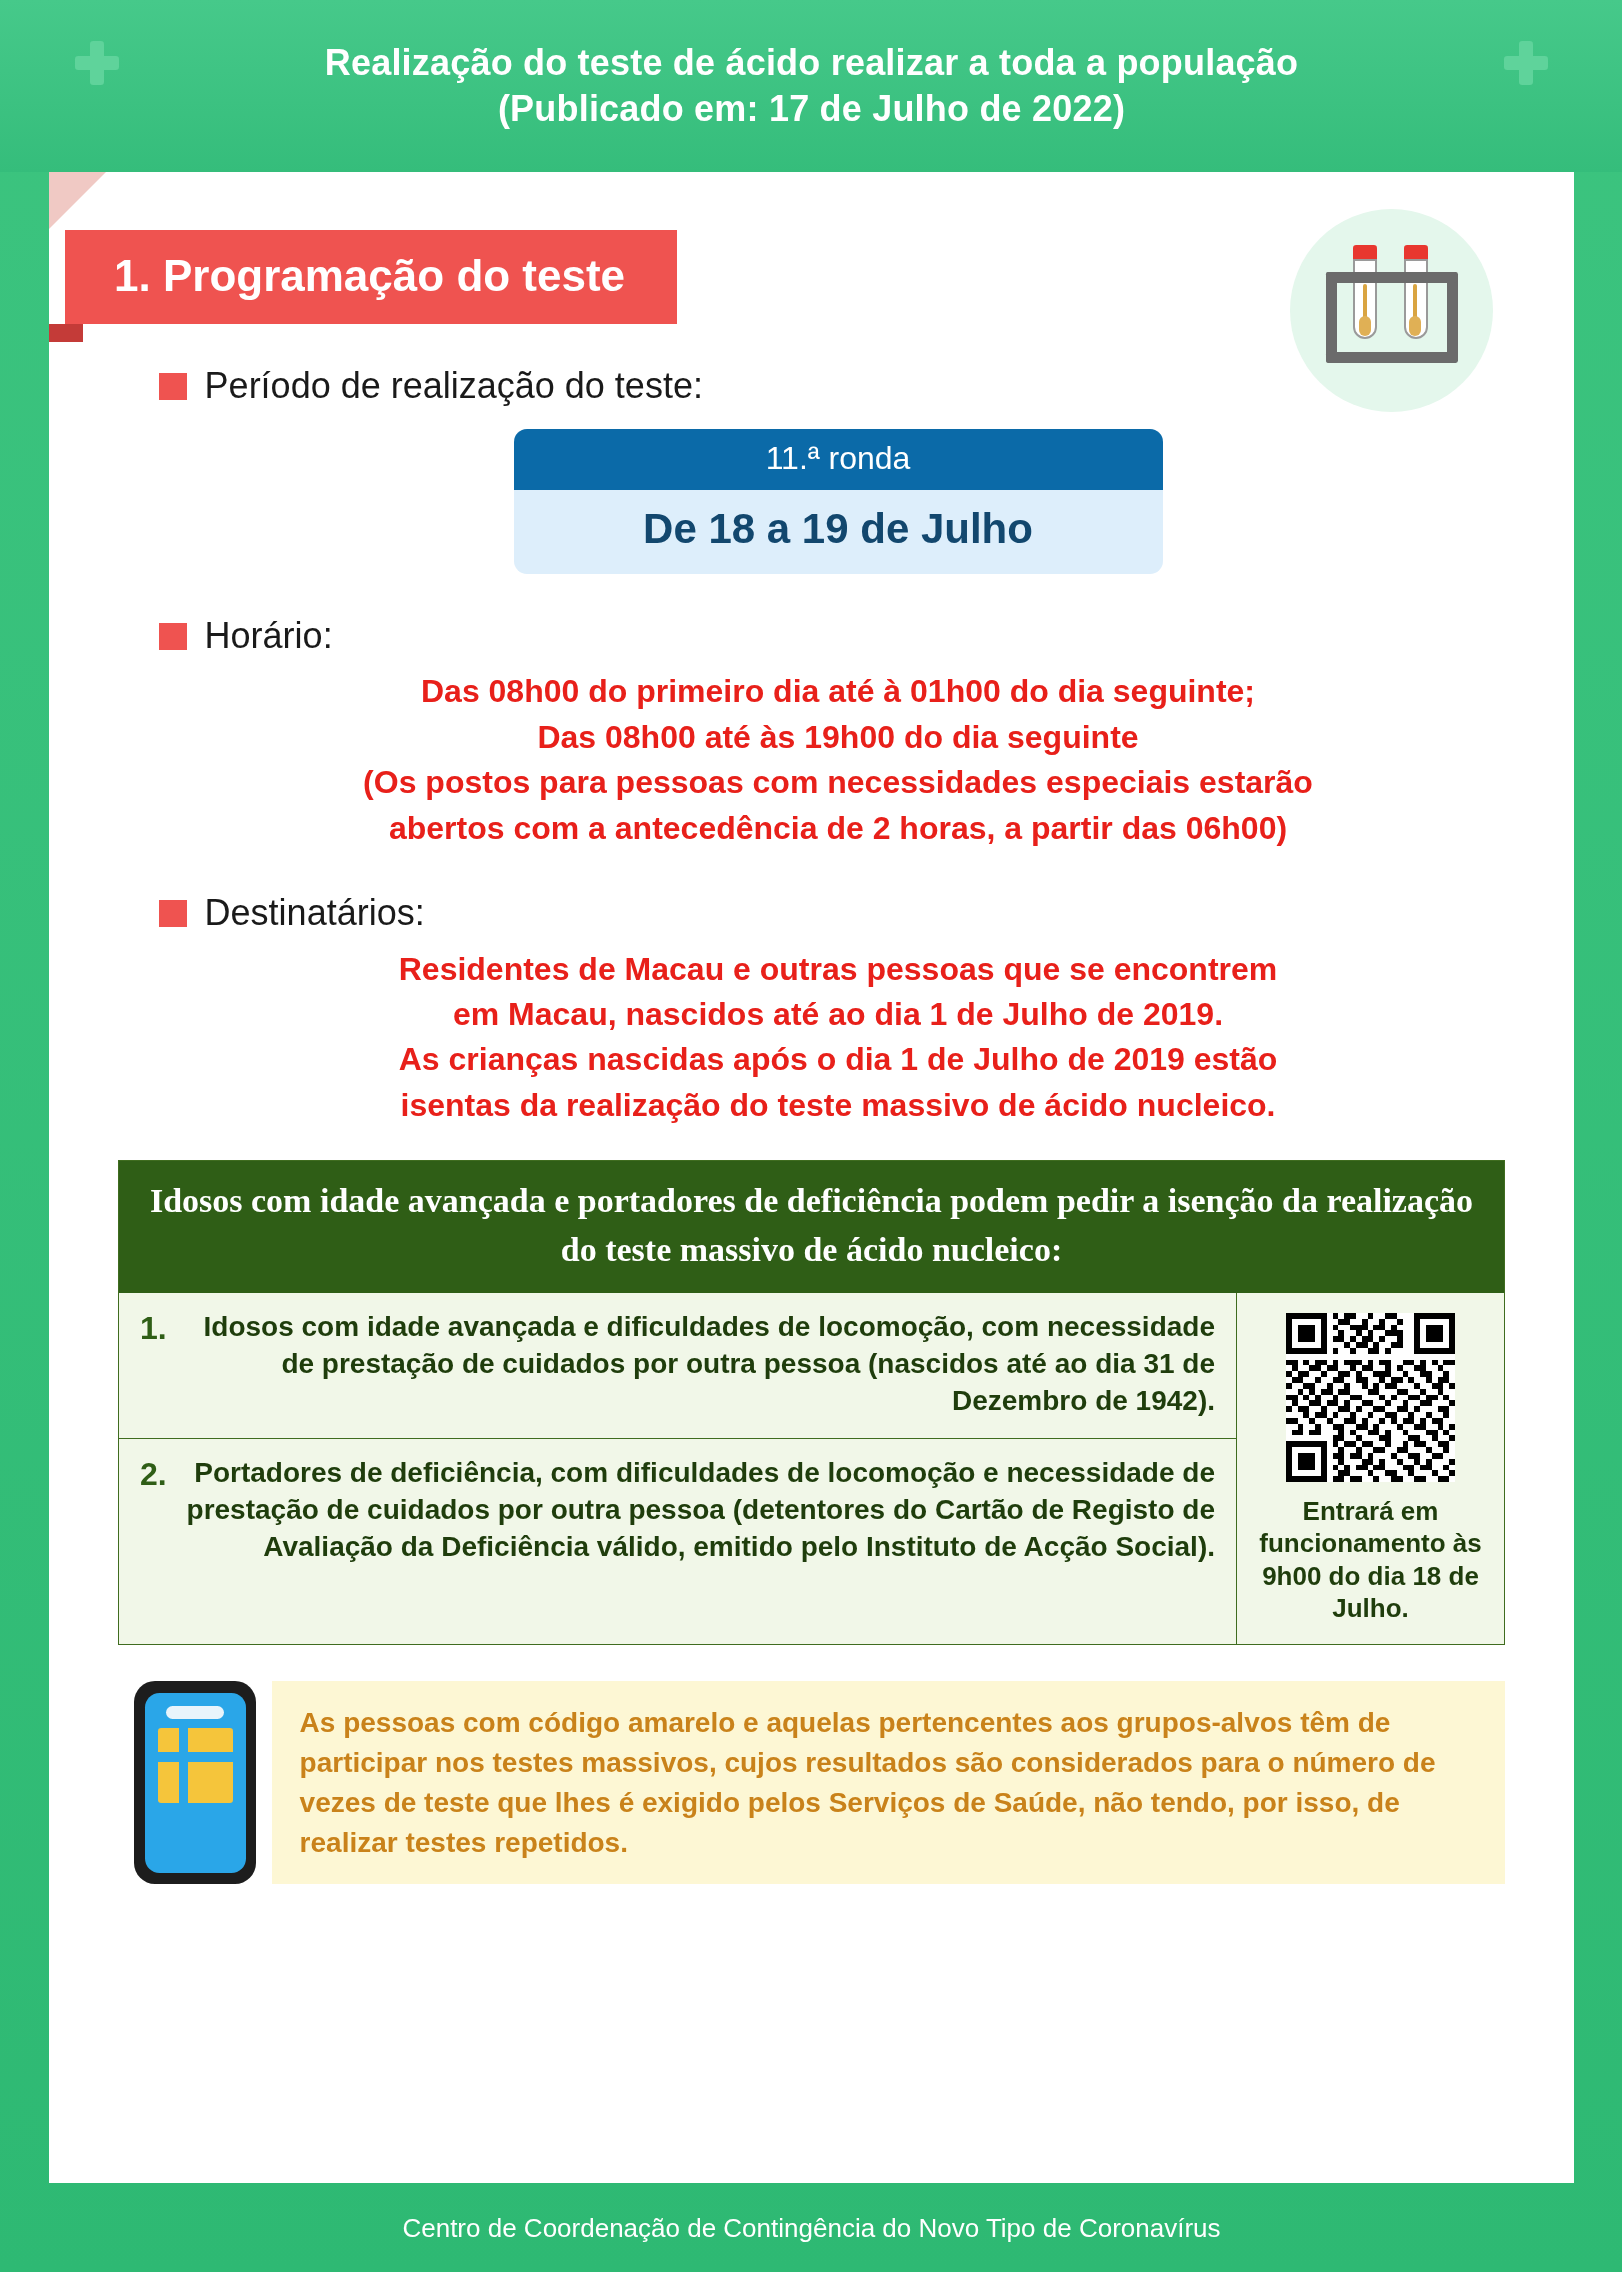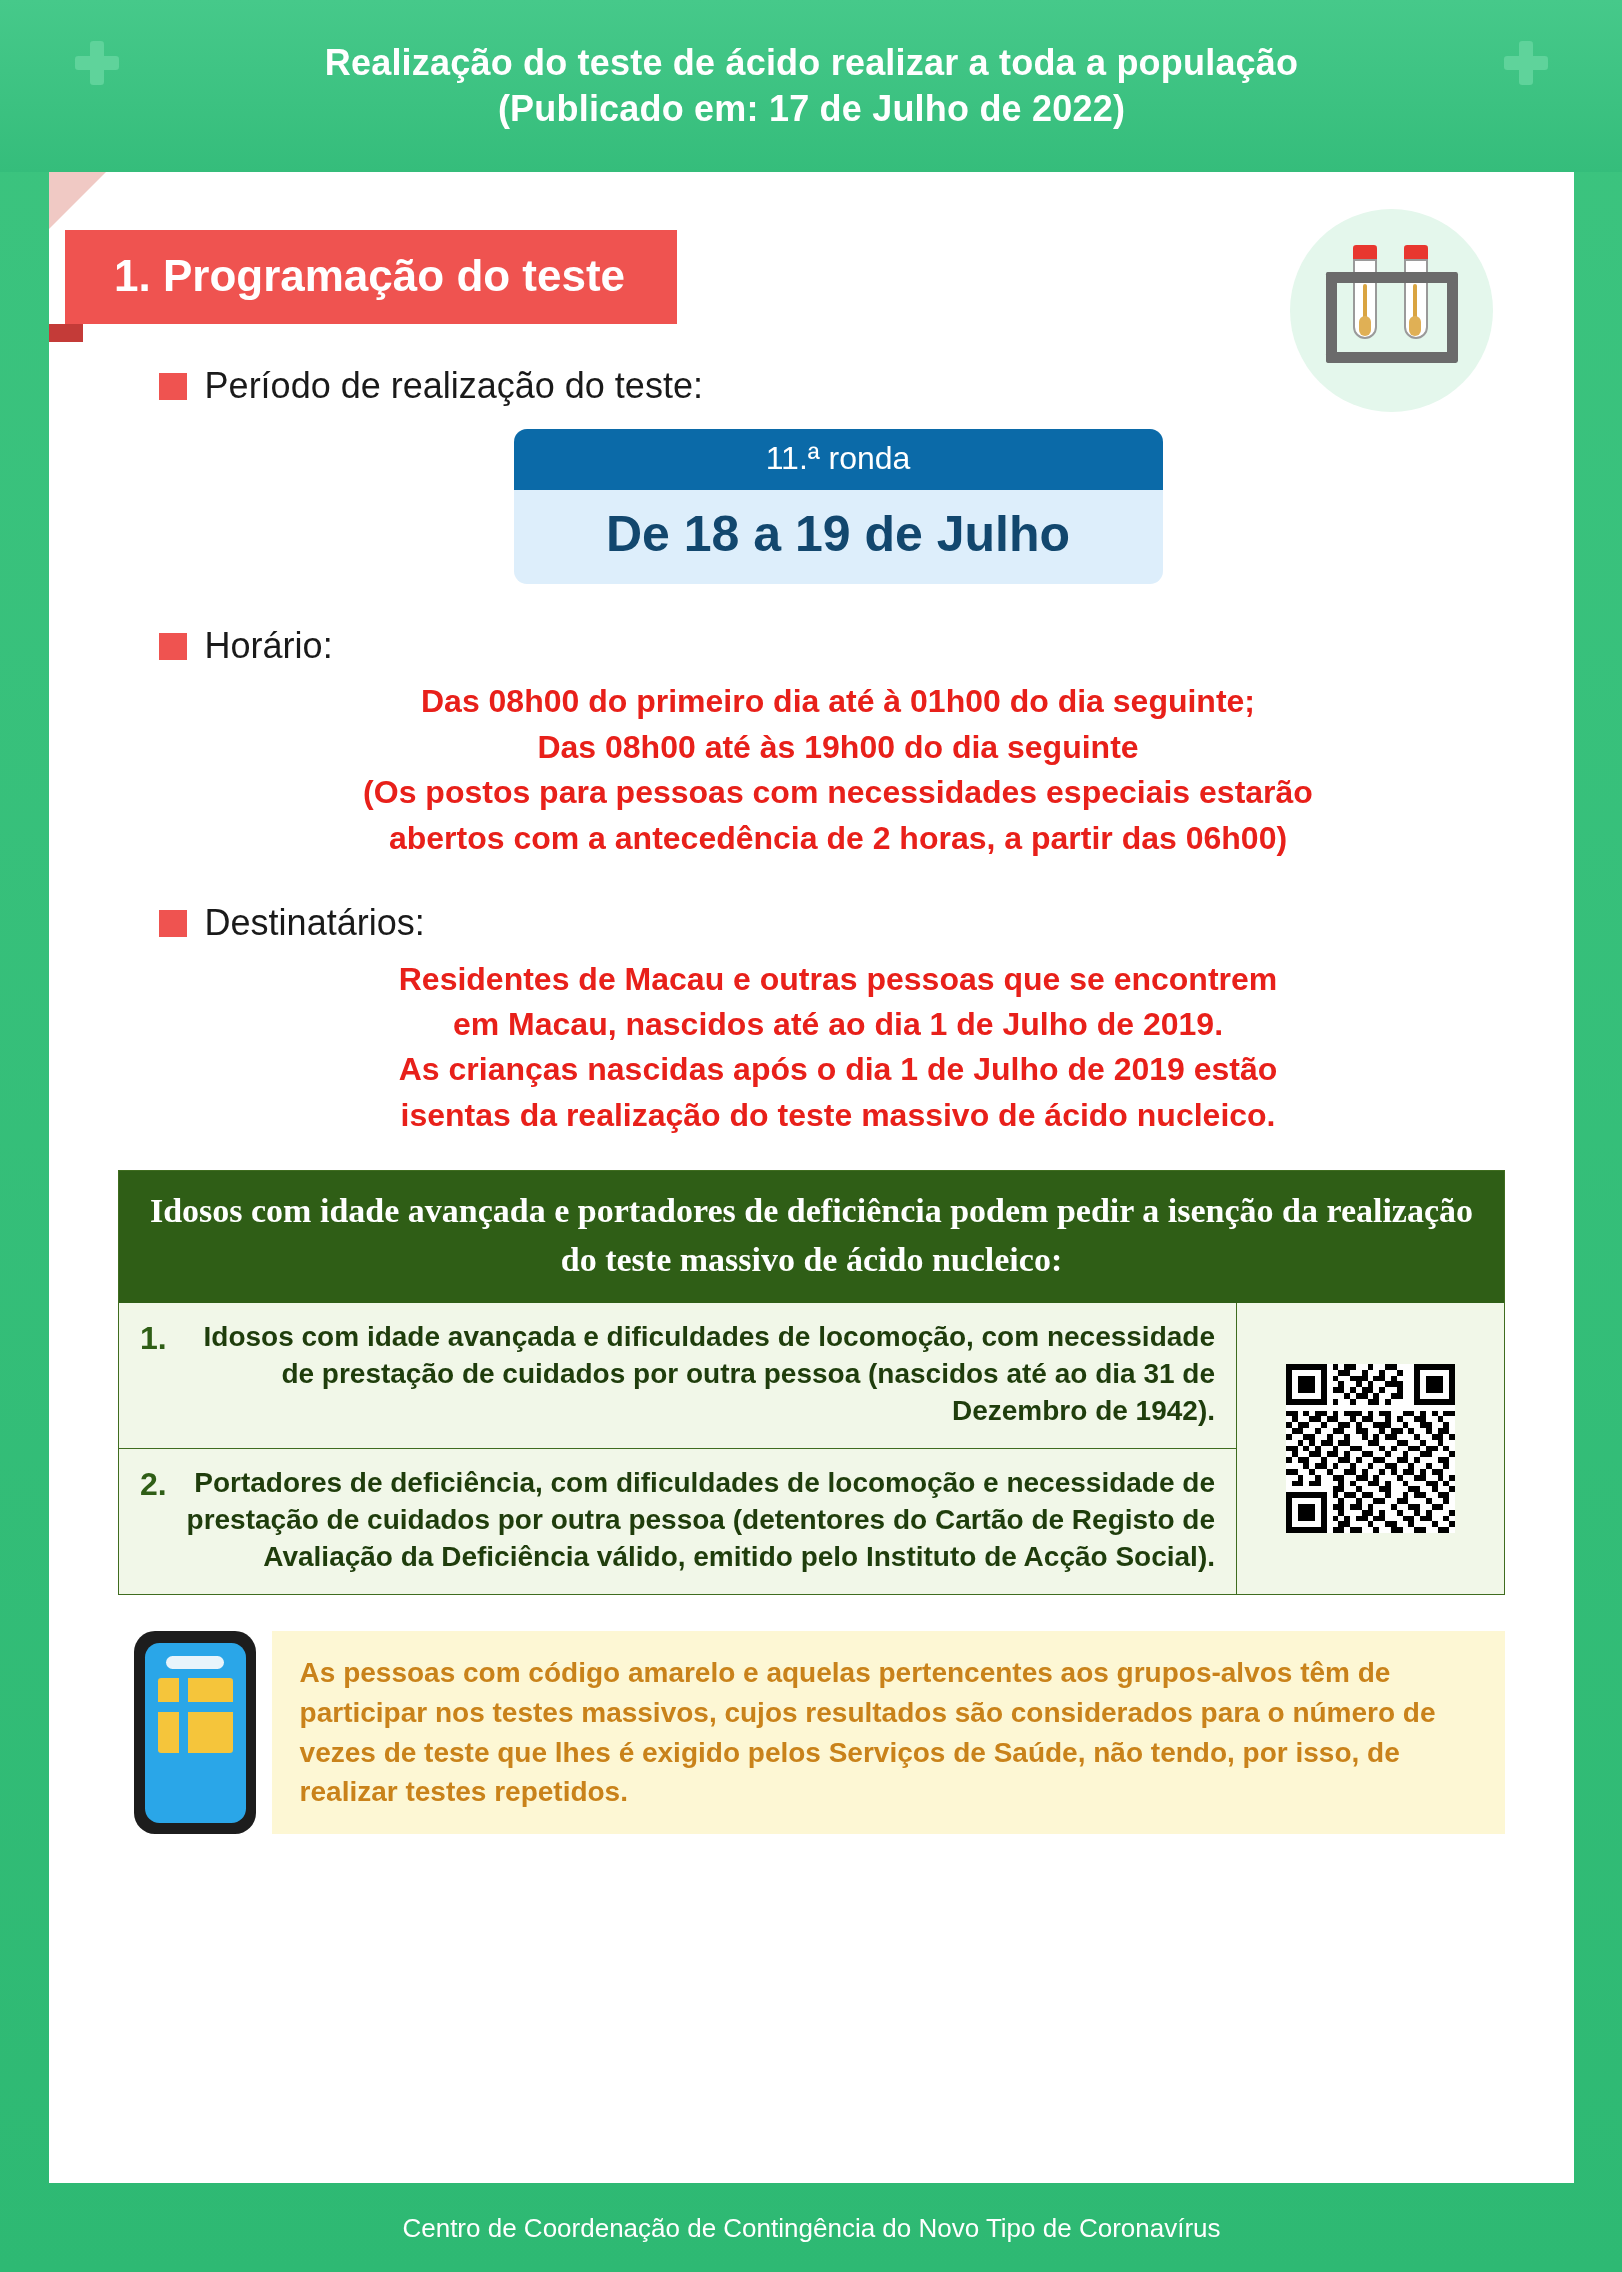--- a/index.html
+++ b/index.html
@@ -152,21 +152,21 @@
   .round-head {
     background: #0b6aa8;
     color: #ffffff;
     font-size: 32px;
     font-weight: normal;
     text-align: center;
     padding: 11.4px 0 13px 0;
   }
   .round-date {
     color: #12476e;
-    font-size: 50px;
+    font-size: 42px;
     font-weight: bold;
     text-align: center;
     padding: 14.6px 0 21px 0;
   }
 
   .red-block {
     color: #e8201a;
     font-size: 32px;
     font-weight: bold;
     line-height: 1.42;
@@ -558,20 +558,21 @@
                 <rect x="25" y="27" width="1" height="1"></rect>
                 <rect x="28" y="27" width="1" height="1"></rect>
               <rect x="8" y="28" width="2" height="1"></rect>
                 <rect x="11" y="28" width="2" height="1"></rect>
                 <rect x="15" y="28" width="1" height="1"></rect>
               <rect x="18" y="28" width="2" height="1"></rect>
                 <rect x="22" y="28" width="2" height="1"></rect>
                 <rect x="26" y="28" width="2" height="1"></rect>
             </g>
           </svg>
+          <div class="qr-note">Entrará em funcionamento às 9h00 do dia 18 de Julho.</div>
         </div>
       </div>
     </div>
 
     <div class="note-row">
       <div class="phone">
         <div class="phone-body">
           <div class="phone-screen">
             <div class="phone-bar"></div>
             <div class="phone-qr"></div>

